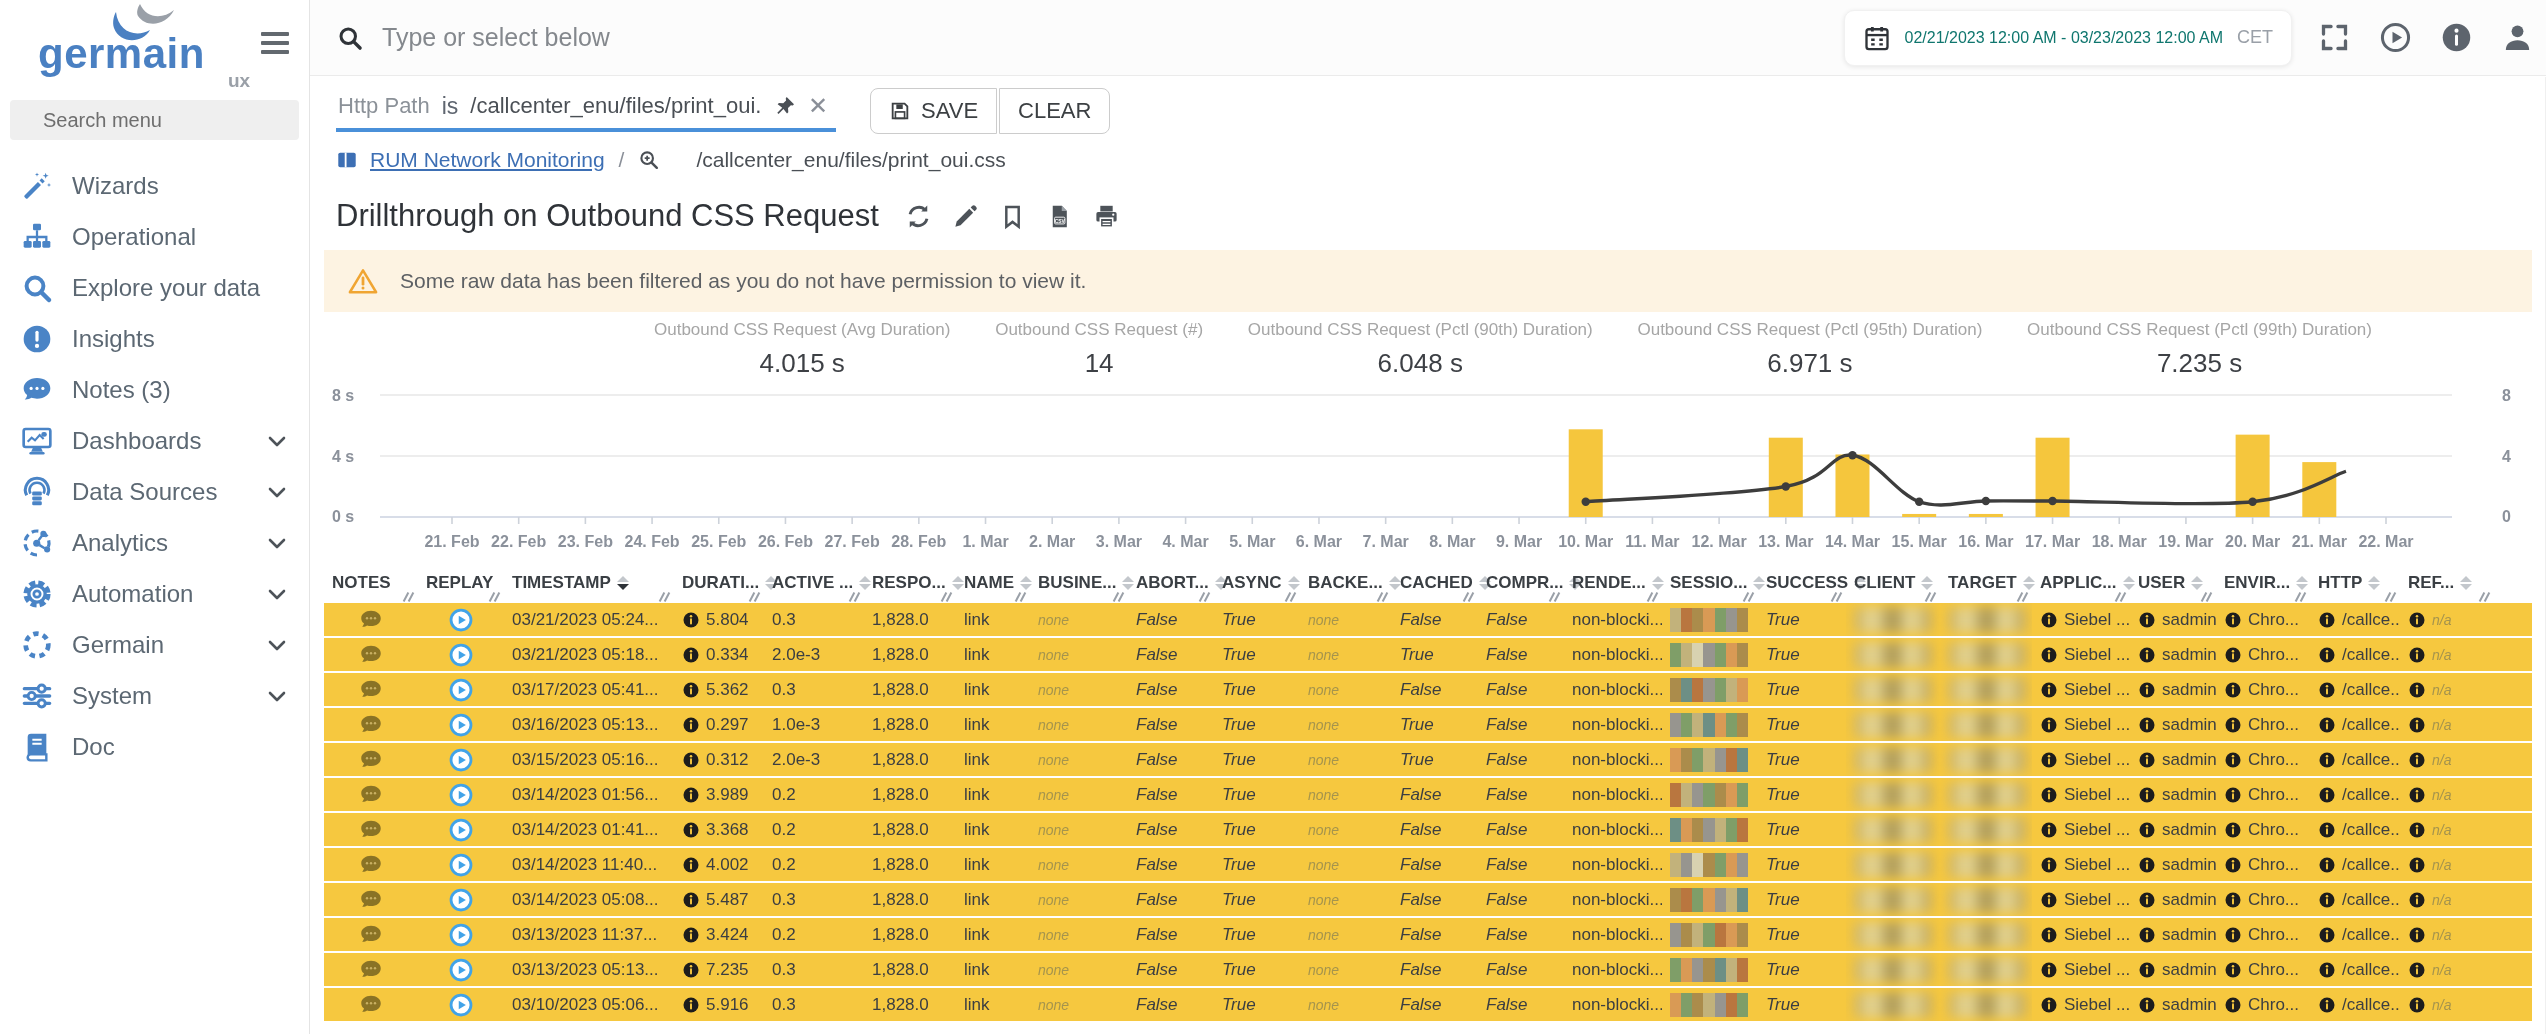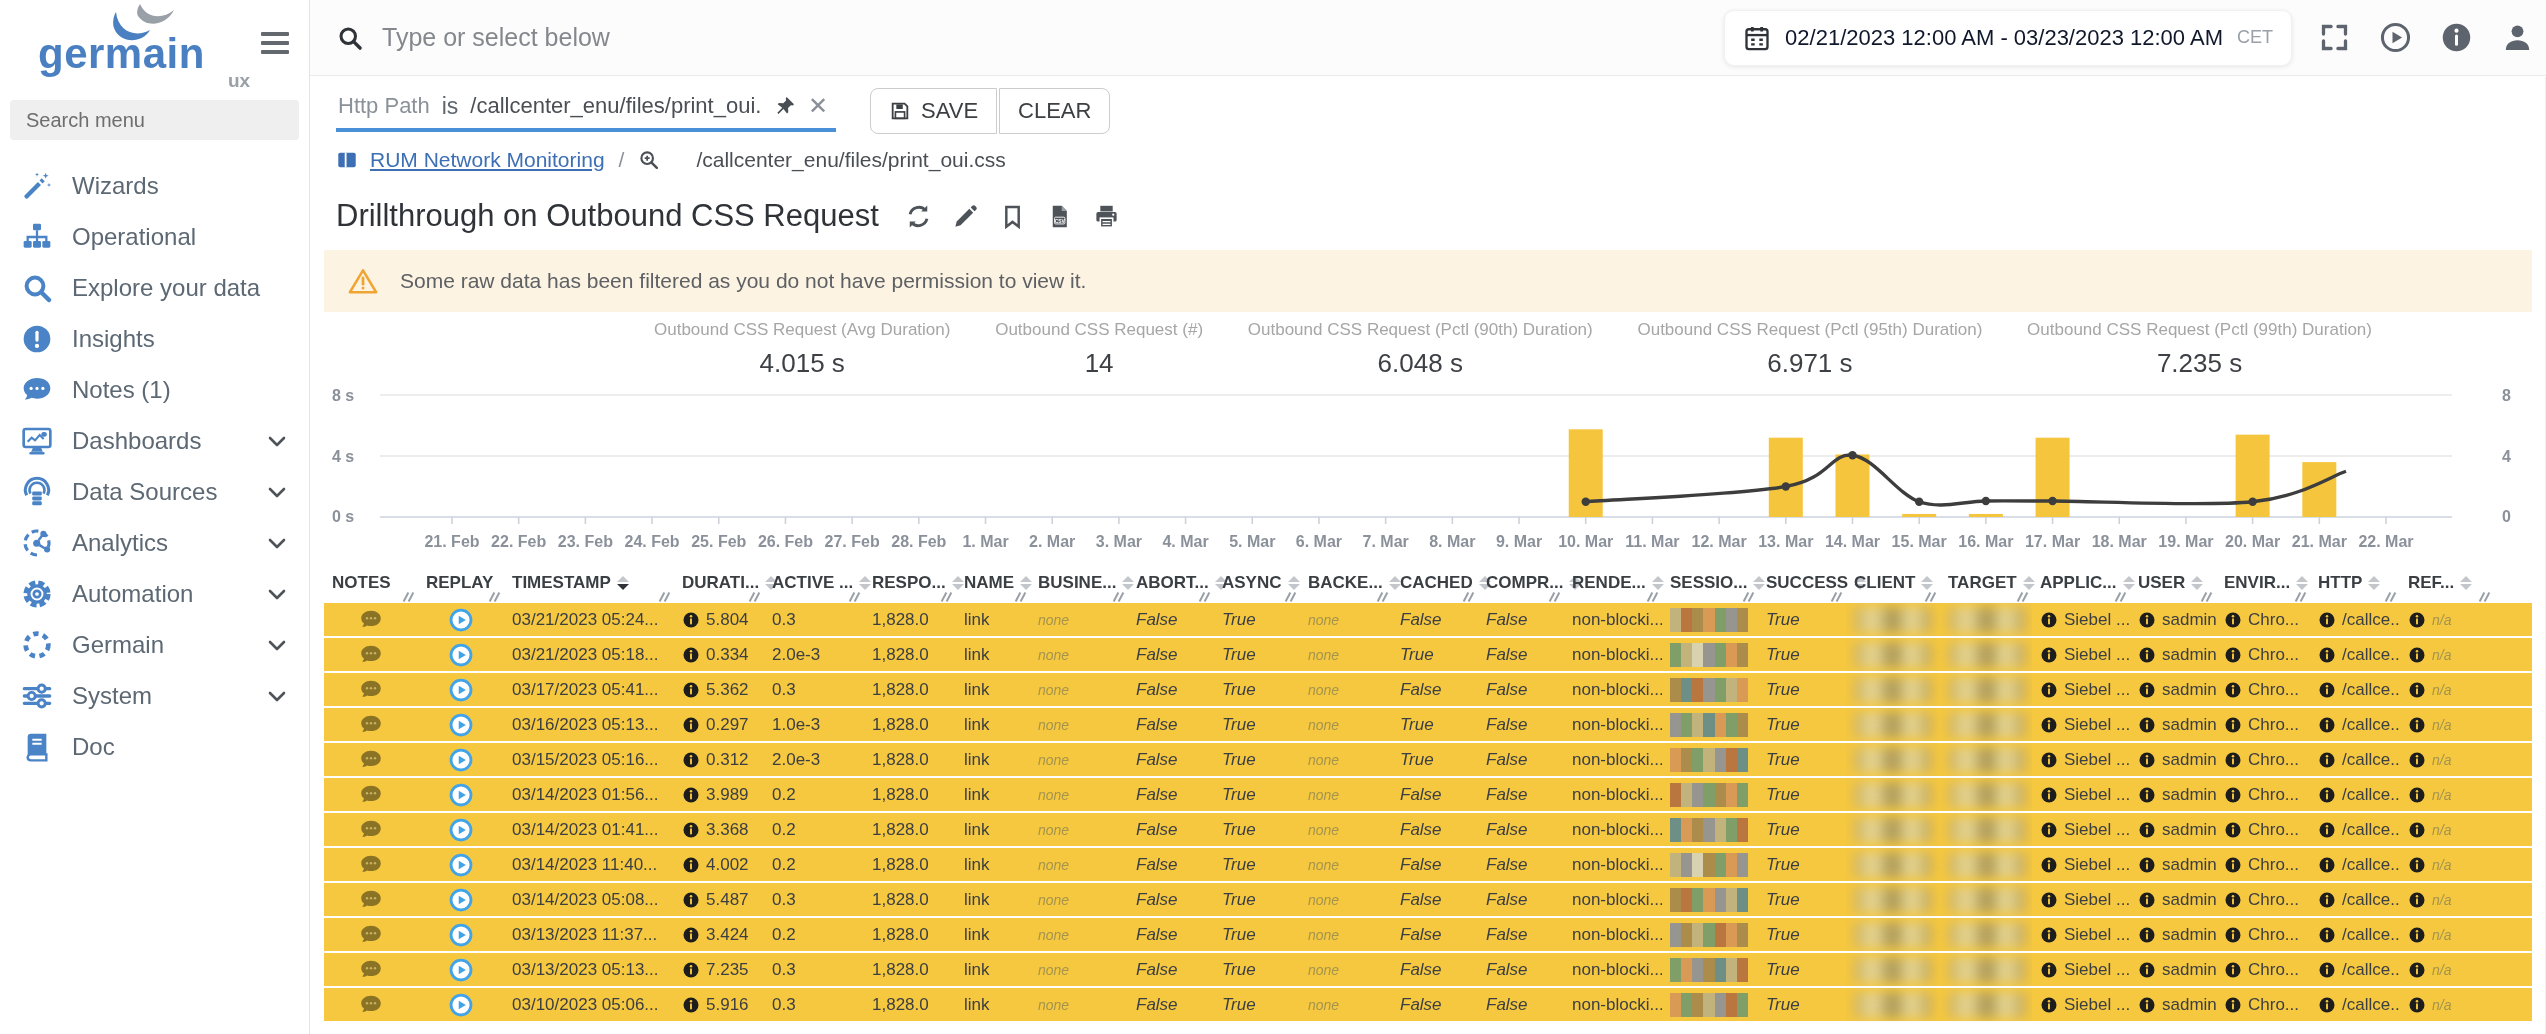--- a/index.html
+++ b/index.html
@@ -12,41 +12,41 @@
 
   
   .sidebar { width:310px; min-width:310px; background:#fff; border-right:1px solid #e4e4e4; position:relative; }
   .logo-row { position:relative; height:100px; }
   .swoosh { position:absolute; left:102px; top:2px; }
   .logo-text { position:absolute; left:38px; top:30px; font-size:42px; font-weight:bold; color:#4a80c2; letter-spacing:.5px; }
   .logo-sub { position:absolute; left:228px; top:70px; font-size:19px; font-weight:bold; color:#9aa0a8; }
   .hamburger { position:absolute; right:20px; top:32px; width:28px; cursor:pointer; }
   .hamburger span { display:block; height:4px; background:#63696f; margin-bottom:5px; border-radius:1px; }
   .menu-search-wrap { padding:0 10px; }
-  .menu-search { width:100%; height:40px; background:#efefef; border:none; border-radius:4px; padding-left:16px; font-size:20px; color:#555; outline:none; }
+  .menu-search { width:100%; height:40px; background:#efefef; border:none; border-radius:4px; padding-left:33px; font-size:20px; color:#555; outline:none; }
   .menu-search::placeholder { color:#6e6e6e; }
   .menu { margin-top:20px; }
   .menu-item { display:flex; align-items:center; height:51px; padding:0 20px 0 20px; cursor:pointer; }
   .mi-icon { width:34px; height:34px; margin-right:18px; color:#4a84c6; flex:none; display:flex; align-items:center; justify-content:center; }
   .mi-icon svg { width:32px; height:32px; }
   .mi-label { flex:1; font-size:24px; color:#5c6873; white-space:nowrap; }
   .mi-chevron { color:#4d5359; width:24px; height:24px; }
   .mi-chevron svg { width:24px; height:24px; }
 
   
   .main { flex:1; display:flex; flex-direction:column; background:#fff; position:relative; }
   .topbar { height:76px; min-height:76px; display:flex; align-items:center; gap:18px; background:#fcfcfc; border-bottom:1px solid #ebebeb; padding:0 22px 0 26px; }
   .search-wrap { flex:1; display:flex; align-items:center; gap:16px; }
   .search-icon { color:#2f3338; width:28px; height:28px; }
   .search-icon svg { width:28px; height:28px; }
   .top-search { flex:1; border:none; background:transparent; font-size:25px; color:#3c4043; outline:none; }
   .top-search::placeholder { color:#84888d; }
   .datebox { display:flex; align-items:center; gap:14px; background:#fff; border:1px solid #f1f1f1; box-shadow:0 1px 5px rgba(0,0,0,.09); border-radius:10px; height:56px; padding:0 18px; cursor:pointer; }
   .cal-icon { color:#2f3338; width:28px; height:28px; } .cal-icon svg { width:28px; height:28px; }
-  .date-text { font-size:22px; color:#0f172a; white-space:nowrap; }
+  .date-text { font-size:16px; color:#0f766e; white-space:nowrap; }
   .tz { font-size:18px; color:#9aa0a8; }
   .top-icons { display:flex; align-items:center; gap:28px; margin-left:8px; }
   .tbtn { width:33px; height:33px; color:#5d646d; cursor:pointer; } .tbtn svg { width:33px; height:33px; }
 
   
   .filter-row { display:flex; align-items:center; gap:34px; padding:12px 20px 6px 26px; }
   .chip { display:flex; align-items:center; gap:12px; border-bottom:4px solid #4a90d9; padding:2px 8px 8px 2px; width:500px; }
   .chip-field { font-size:22px; color:#8b9198; }
   .chip-op { font-size:23px; color:#5f6670; }
   .chip-value { font-size:22px; color:#4a4f55; white-space:nowrap; overflow:hidden; flex:1; }
@@ -186,21 +186,21 @@
   </div>
         <div class="menu-item">
     <span class="mi-icon">
             <svg viewBox="0 0 24 24">
               <path d="M12 3C6.5 3 2 6.4 2 10.6c0 2 1 3.8 2.6 5.1-.2 1.3-.7 2.5-1.8 3.4 1.8.2 3.6-.4 4.9-1.2 1.3.4 2.8.6 4.3.6 5.5 0 10-3.4 10-7.9S17.5 3 12 3z" fill="currentColor"></path>
               <circle cx="7.6" cy="10.8" r="1.2" fill="#fff"></circle>
               <circle cx="12" cy="10.8" r="1.2" fill="#fff"></circle>
               <circle cx="16.4" cy="10.8" r="1.2" fill="#fff"></circle>
             </svg>
           </span>
-    <span class="mi-label">Notes (1)</span>
+    <span class="mi-label">Notes (3)</span>
 
   </div>
         <div class="menu-item">
     <span class="mi-icon">
             <svg viewBox="0 0 24 24">
               <rect x="2" y="3" width="20" height="13.5" rx="1.5" fill="none" stroke="currentColor" stroke-width="2"></rect>
               <path d="M5 12.5l3-3 2.5 2 3.5-4 3 3" stroke="currentColor" stroke-width="1.6" fill="none"></path>
               <rect x="15.2" y="5.3" width="4.2" height="3.6" rx="1.8" fill="currentColor"></rect>
               <path d="M9.2 16.5l-1.6 3.6h8.8l-1.6-3.6z" fill="currentColor"></path>
               <rect x="6.3" y="20.2" width="11.4" height="1.9" rx=".9" fill="currentColor"></rect>

